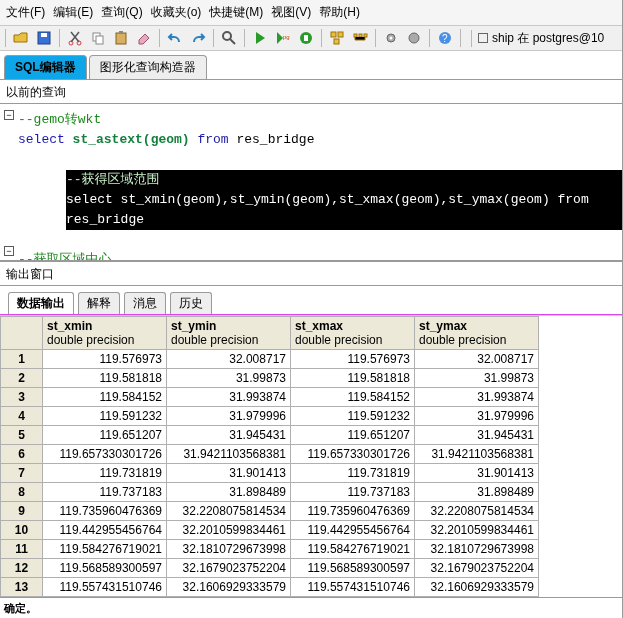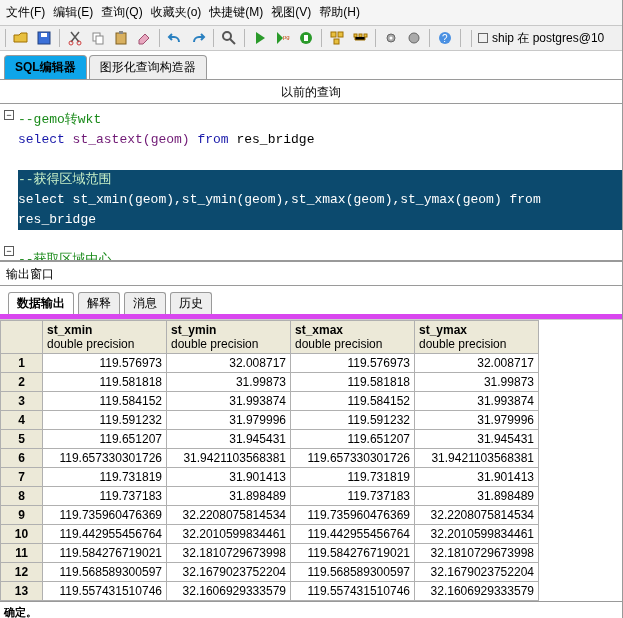--- a/index.html
+++ b/index.html
@@ -70,21 +70,20 @@
     border: 1px solid #9a9a9a;
     border-bottom: none;
     border-radius: 4px 4px 0 0;
     background: #eee;
     cursor: pointer;
   }
   .tab.active { background: #0ea5e9; font-weight: bold; }
   .prev-label {
     padding: 4px 6px 2px 6px;
     border-bottom: 1px solid #9a9a9a;
-    text-align: center;
   }
   .editor {
     font-family: Consolas, "Courier New", monospace;
     font-size: 13px;
     padding: 6px 0 6px 18px;
     line-height: 20px;
     position: relative;
     height: 158px;
     border-bottom: 2px solid #999;
     overflow: hidden;
@@ -94,36 +93,37 @@
     left: 4px;
     width: 10px; height: 10px;
     border: 1px solid #5a5a5a;
     text-align: center;
     line-height: 8px;
     font-size: 9px;
     font-family: Arial;
   }
   .comment { color: #1a8a1a; }
   .kw { color: #1a1aaa; text-align: right; }
-  .func { color: #701a75; }
+  .func { color: #15803d; font-weight: bold; }
   .sel-line {
-    background: #0c4a6e;
+    background: #000000;
     color: #fff;
+    margin-left: 48px;
   }
   .sel-line .comment { color: #c8f0c8; }
   .out-label {
     padding: 4px 6px 2px 6px;
     border-bottom: 1px solid #9a9a9a;
   }
   .out-tabs {
     display: flex;
     align-items: flex-end;
     gap: 4px;
     padding: 6px 13px 0 8px;
-    border-bottom: 5px solid #d946ef;
+    border-bottom: 1px solid #d946ef;
   }
   .out-tab {
     padding: 2px 8px;
     border: 1px solid #9a9a9a;
     border-bottom: none;
     border-radius: 3px 3px 0 0;
     background: #eee;
     cursor: pointer;
   }
   .out-tab.active { background: #fff; font-weight: bold; }

